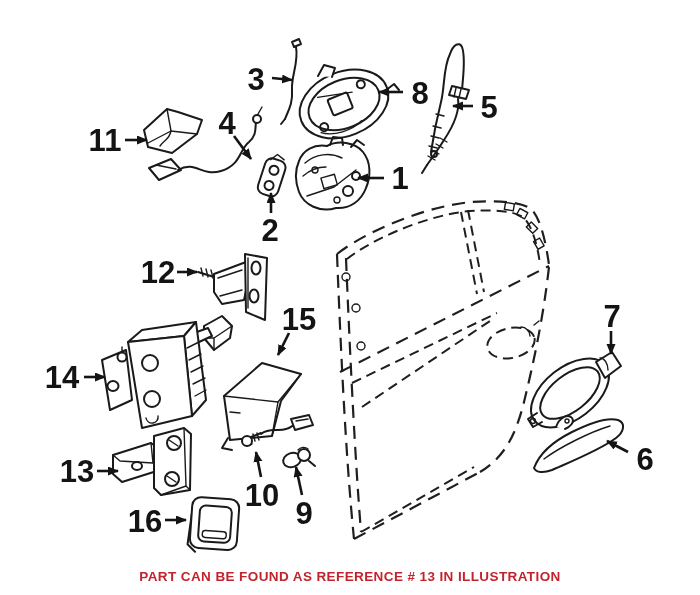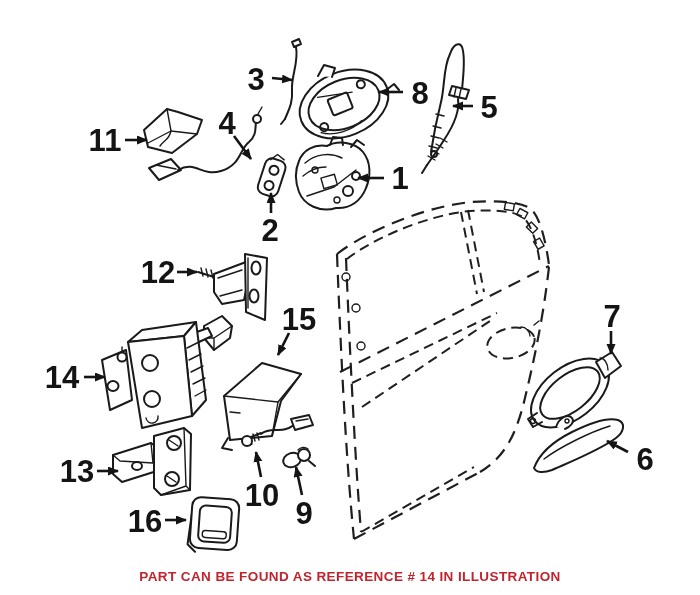--- a/index.html
+++ b/index.html
@@ -252,14 +252,14 @@
     <text class="ref-label" x="262" y="506">10</text>
     <text class="ref-label" x="105" y="151">11</text>
     <text class="ref-label" x="158" y="283">12</text>
     <text class="ref-label" x="77" y="482">13</text>
     <text class="ref-label" x="62" y="388">14</text>
     <text class="ref-label" x="299" y="330">15</text>
     <text class="ref-label" x="145" y="532">16</text>
   </g>
 </svg>
 
-<div class="caption">PART CAN BE FOUND AS REFERENCE # 14 IN ILLUSTRATION</div>
+<div class="caption">PART CAN BE FOUND AS REFERENCE # 13 IN ILLUSTRATION</div>
 </div>
 
 </body></html>

